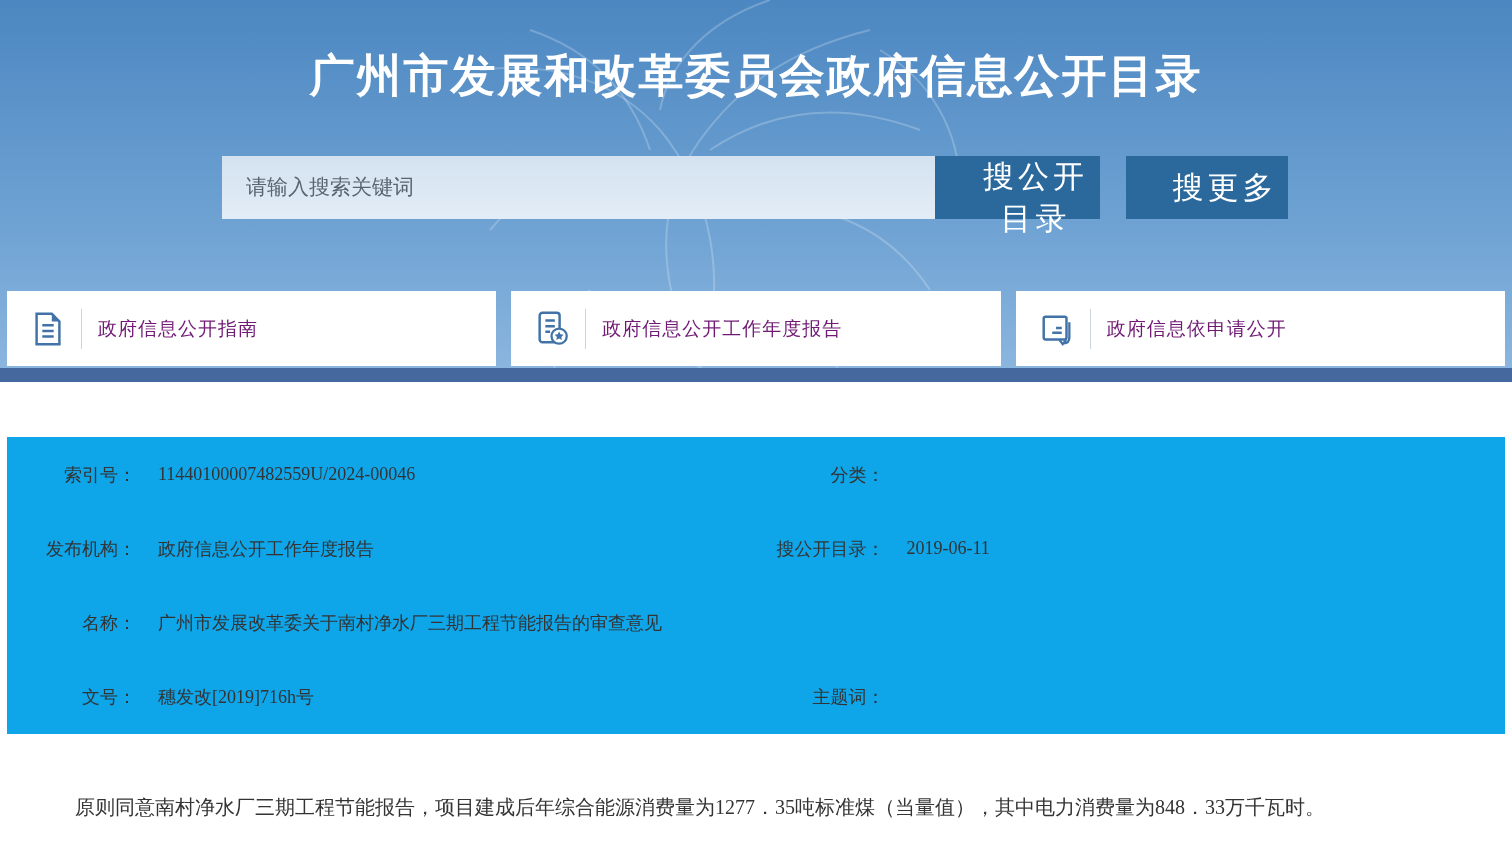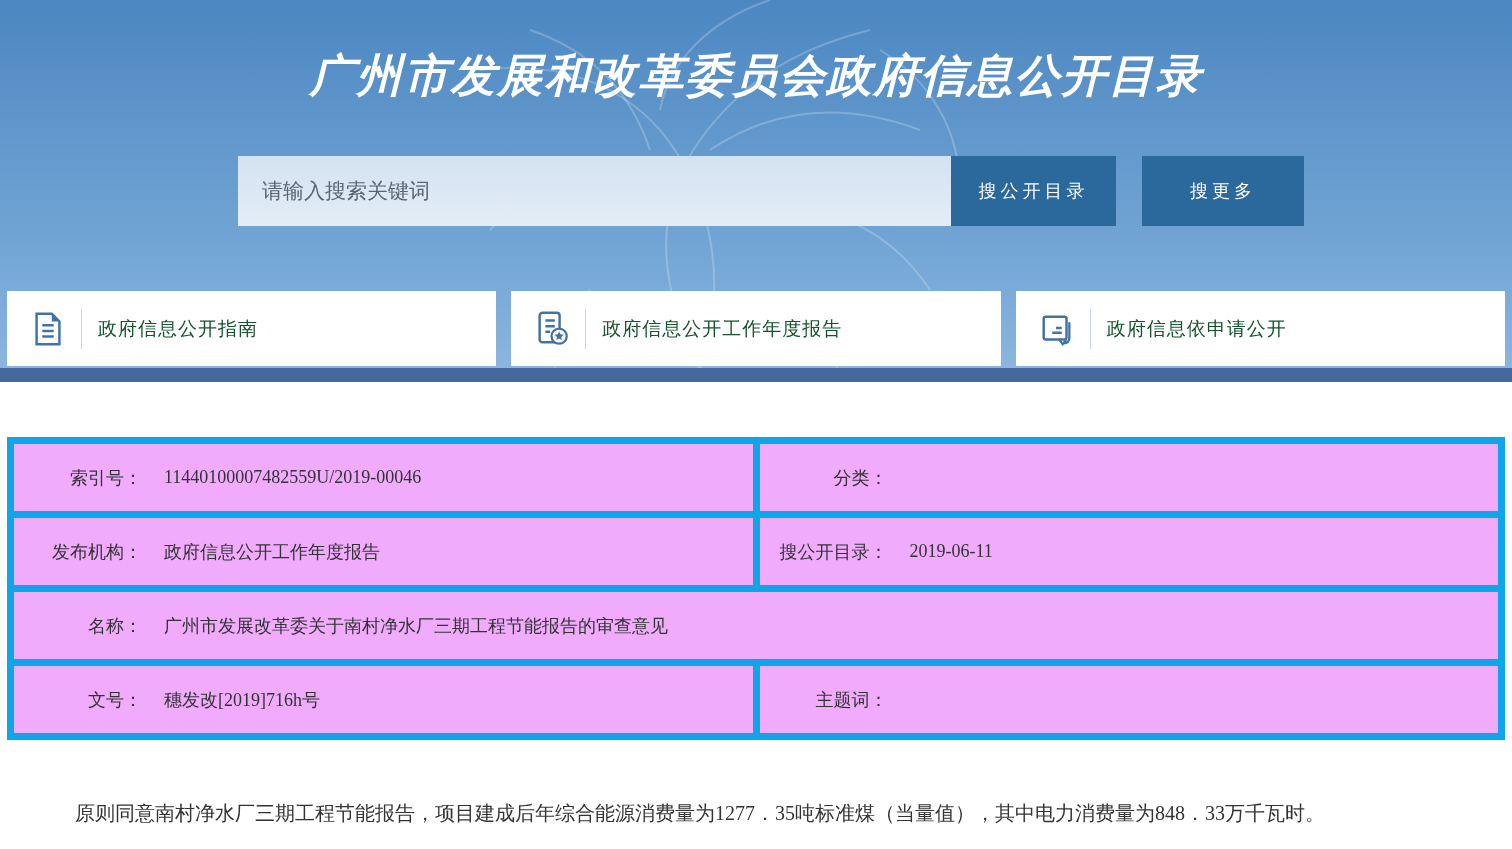--- a/index.html
+++ b/index.html
@@ -23,67 +23,66 @@
   }
   .hero-title {
     position:relative;
     text-align:center;
     padding-top:46px;
     font-size:45px;
     font-weight:bold;
     color:#ffffff;
     letter-spacing:2px;
     z-index:2;
-    font-style:italic;
   }
   
   .search-row {
     position:absolute;
     left:222px; top:156px;
-    height:70px;
+    height:63px;
     display:flex;
     align-items:stretch;
     z-index:3;
-    margin-left:16px;
   }
   .search-input {
     width:713px;
     border:none;
     outline:none;
     background:linear-gradient(180deg,#d4e2f0 0%, #e3edf7 100%);
     padding:0 24px;
     font-size:21px;
     color:#444;
     font-family:"Liberation Serif", serif;
   }
   .search-input::placeholder { color:#5a6572; opacity:1; }
   .btn {
     border:none;
     cursor:pointer;
     background:#2b689c;
     color:#ffffff;
-    font-size:18px;
+    font-size:31px;
     font-family:"Liberation Serif", serif;
     letter-spacing:4px;
+    padding-left:36px;
   }
   .btn-directory { width:165px; }
   .btn-more { width:162px; margin-left:26px; }
   
   .tabs {
     position:absolute;
     left:7px; right:7px; bottom:2px;
     height:75px;
     display:flex;
     gap:15px;
     z-index:3;
   }
   .tab {
     flex:1 1 0;
     background:#ffffff;
-    color:#14532d;
+    color:#701a75;
     display:flex;
     align-items:center;
     padding-left:22px;
     cursor:pointer;
   }
   .tab .tab-icon { color:#4273a8; flex:0 0 auto; display:flex; }
   .tab .tab-sep {
     width:1px; height:40px;
     background:#c9d4de;
     margin:0 16px 0 14px;
@@ -96,24 +95,24 @@
   .sub-bar { height:14px; background:#45689e; }
   
   .info-table {
     width:1498px;
     margin:55px 7px 0;
     border-collapse:collapse;
     table-layout:fixed;
     font-family:"Liberation Serif", serif;
   }
   .info-table td {
-    border:7px solid #0ea5e9;
+    border:1px solid #0ea5e9;
     height:74px;
     vertical-align:middle;
-    background:#f0abfc;
+    background:#0ea5e9;
   }
   .cell { display:flex; align-items:center; }
   .cell-label {
     width:128px;
     text-align:right;
     font-size:18px;
     color:#333;
     flex:0 0 auto;
     white-space:nowrap;
   }
@@ -206,21 +205,21 @@
 
 <div class="sub-bar"></div>
 
 <main>
   <table class="info-table">
     <tbody>
         <tr>
       <td>
         <div class="cell">
           <span class="cell-label">索引号：</span>
-          <span class="cell-value">11440100007482559U/2019-00046</span>
+          <span class="cell-value">11440100007482559U/2024-00046</span>
         </div>
       </td>
       <td>
         <div class="cell">
           <span class="cell-label">分类：</span>
           <span class="cell-value"></span>
         </div>
       </td>
     </tr>
     <tr>

